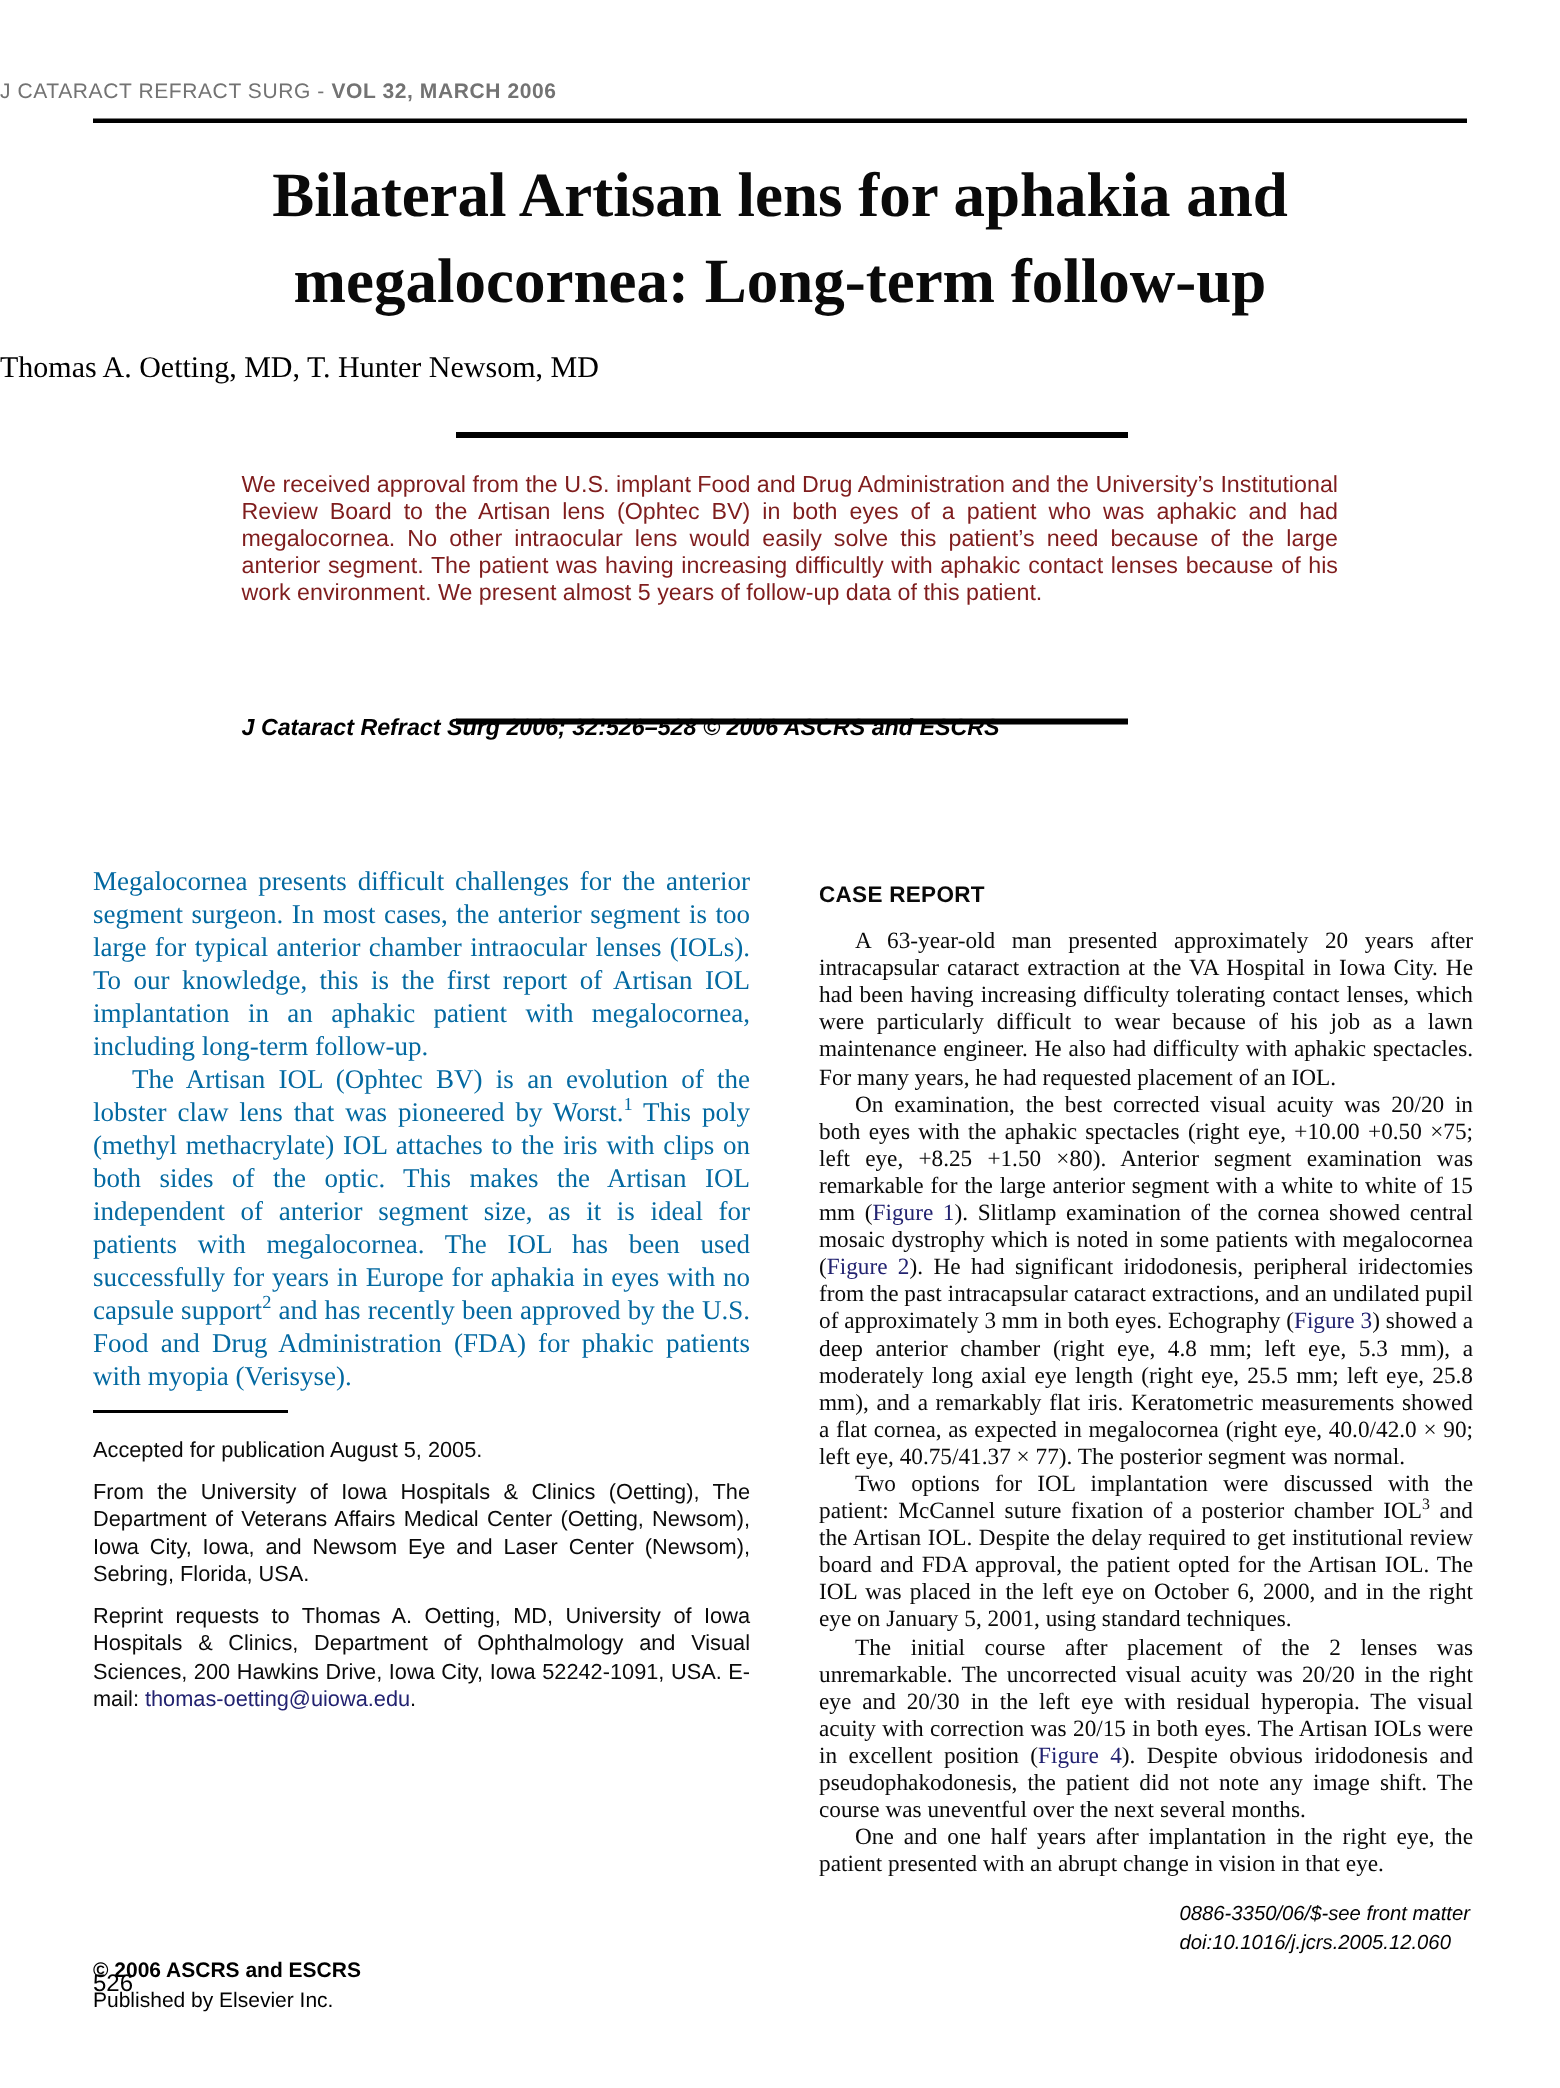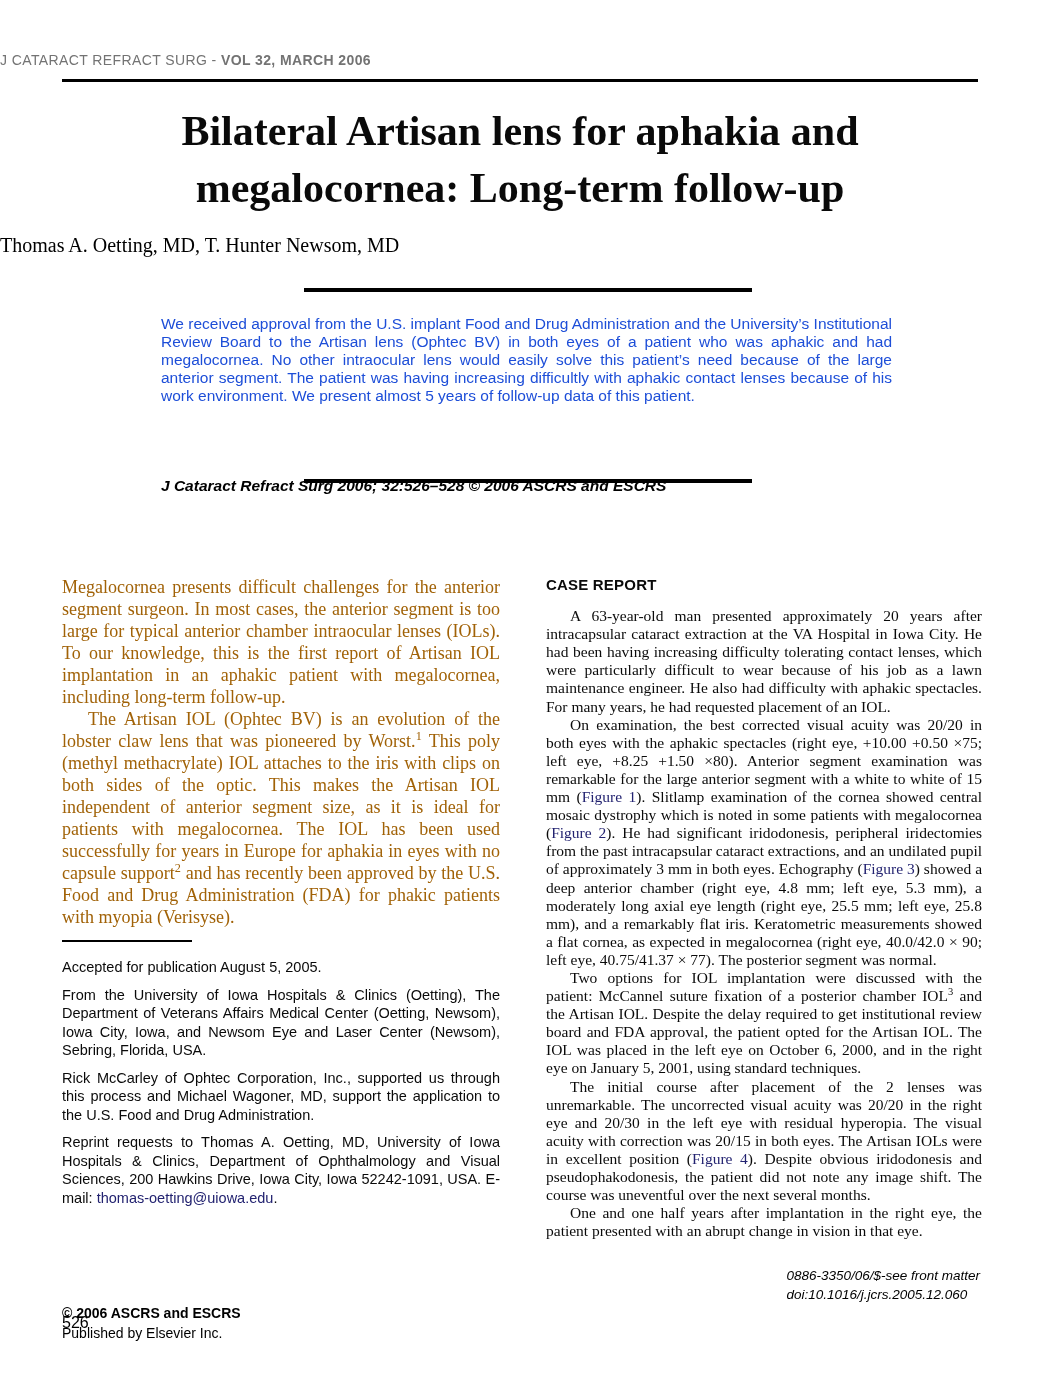--- a/index.html
+++ b/index.html
@@ -29,39 +29,39 @@
     font-family:"Liberation Serif", serif; font-size:20px;
   }
   .rule-a, .rule-b {
     position:absolute; left:304px; width:448px; height:4px; background:#000;
   }
   .rule-a { top:288px; }
   .rule-b { top:479px; }
   .abstract {
     position:absolute; top:315px; left:161px; width:731px;
     font-family:"Liberation Sans", sans-serif; font-size:15.5px;
-    line-height:18px; text-align:justify; color:#1d4ed8;
+    line-height:18px; text-align:justify; color:#7f1d1d;
   }
   .citation {
     position:absolute; top:445px; left:161px;
     font-family:"Liberation Sans", sans-serif; font-size:15.5px;
     font-style:italic; font-weight:bold;margin-top:32px;
   }
   .col-left {
     position:absolute; top:576px; left:62px; width:438px;
-    font-size:18px; line-height:22px; text-align:justify; color:#a16207;
+    font-size:18px; line-height:22px; text-align:justify; color:#0369a1;
   }
   .col-left p + p { text-indent:26px; }
   .col-right {
     position:absolute; top:576px; left:546px; width:436px;
     font-size:15.5px; line-height:18.1px; text-align:justify; color:#0a0a0a;
   }
   .case-heading {
     font-family:"Liberation Sans", sans-serif; font-weight:bold;
-    font-size:15px; letter-spacing:.2px; margin-bottom:13px; text-align:left;
+    font-size:15px; letter-spacing:.2px; margin-bottom:13px; text-align:left;margin-top:12px;
   }
   .col-right p { text-indent:24px; }
   .link { color:#222270; }
   sup { font-size:68%; line-height:0; }
   .footnotes {
     position:absolute; top:934px; left:62px; width:438px;
     font-family:"Liberation Sans", sans-serif; font-size:14.5px;
     line-height:18.5px; text-align:justify; color:#0a0a0a;
   }
   .fn-rule { width:130px; height:2px; background:#000; margin:6px 0 16px 0; }
@@ -120,21 +120,20 @@
         <p><span>The initial course after placement of the 2 lenses was unremarkable. The uncorrected visual acuity was 20/20 in the right eye and 20/30 in the left eye with residual hyperopia. The visual acuity with correction was 20/15 in both eyes. The Artisan IOLs were in excellent position (</span><span class="link">Figure 4</span><span>). Despite obvious iridodonesis and pseudophakodonesis, the patient did not note any image shift. The course was uneventful over the next several months.</span></p>
         <p><span>One and one half years after implantation in the right eye, the patient presented with an abrupt change in vision in that eye.</span></p>
       </div>
   </div>
 
   <div class="footnotes">
     <div class="fn-rule"></div>
     <div>
         <p><span>Accepted for publication August 5, 2005.</span></p>
         <p><span>From the University of Iowa Hospitals &amp; Clinics (Oetting), The Department of Veterans Affairs Medical Center (Oetting, Newsom), Iowa City, Iowa, and Newsom Eye and Laser Center (Newsom), Sebring, Florida, USA.</span></p>
-        <p><span>Rick McCarley of Ophtec Corporation, Inc., supported us through this process and Michael Wagoner, MD, support the application to the U.S. Food and Drug Administration.</span></p>
         <p><span>Reprint requests to Thomas A. Oetting, MD, University of Iowa Hospitals &amp; Clinics, Department of Ophthalmology and Visual Sciences, 200 Hawkins Drive, Iowa City, Iowa 52242-1091, USA. E-mail: </span><span class="link">thomas-oetting@uiowa.edu</span><span>.</span></p>
       </div>
   </div>
 
   <div class="footer-left">
     <div class="copy">© 2006 ASCRS and ESCRS</div>
     <div>Published by Elsevier Inc.</div>
   </div>
 
   <div class="page-num">526</div>

